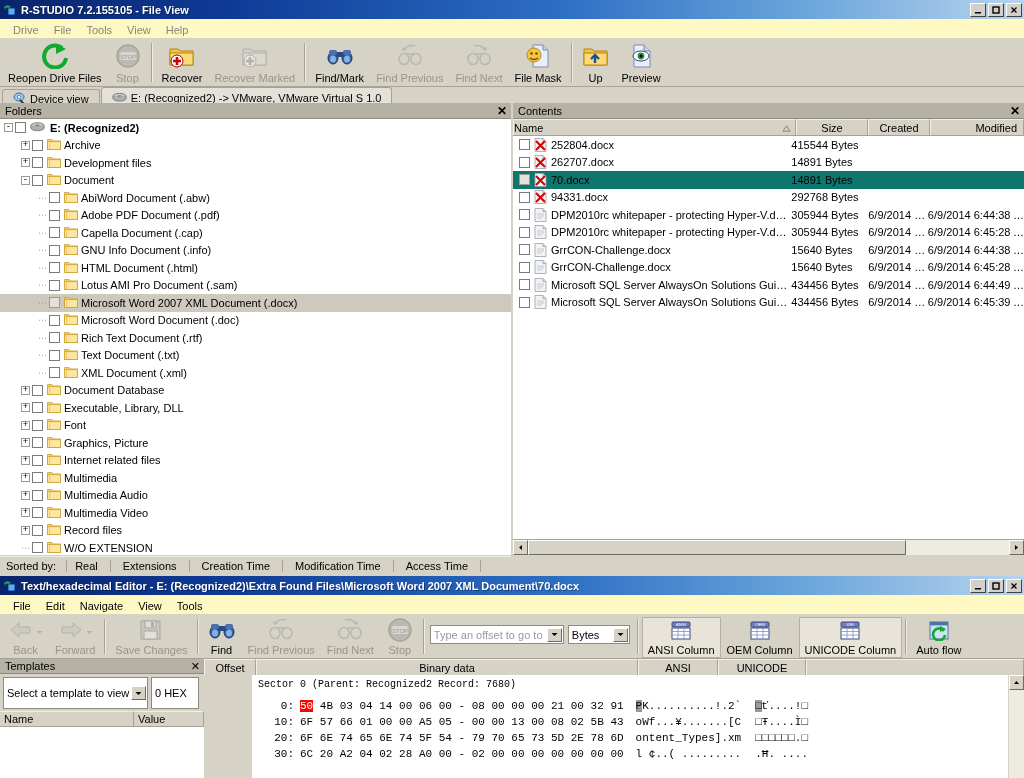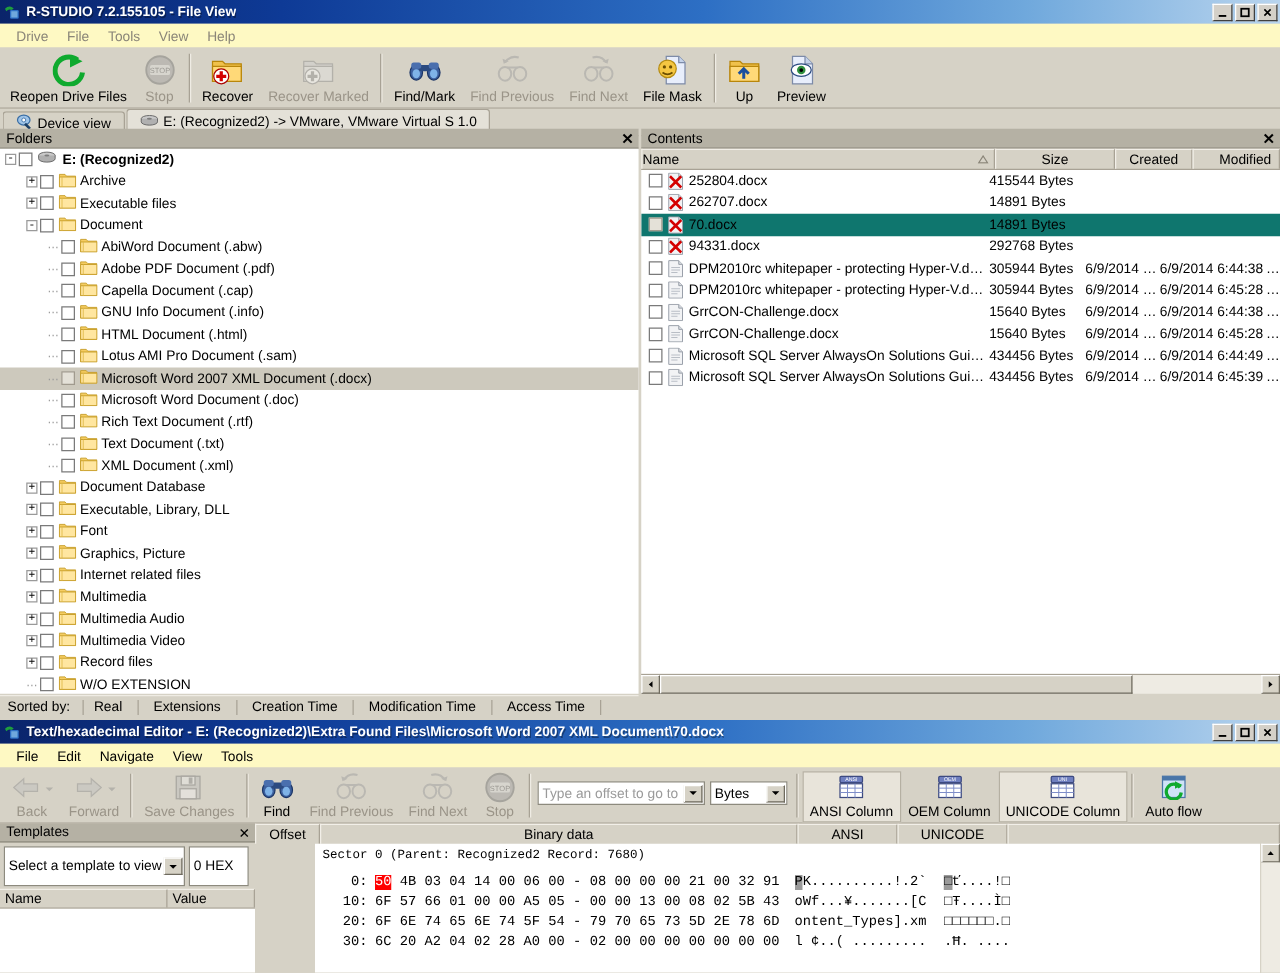--- a/index.html
+++ b/index.html
@@ -392,21 +392,21 @@
           <span class="tlabel">Archive</span>
         </div>
         <div class="trow" style="padding-left:21px">
           <span class="expander">+</span>
           <span class="cbx"></span>
           <span><svg class="folder-ico" viewBox="0 0 14 12">
               <path d="M0.5 1.5 h4.5 l1.2 1.4 h7.3 v8.6 H0.5 z" fill="#f5cd62" stroke="#c59a22" stroke-width=".7"></path>
               <path d="M0.5 3.6 h13 v7.9 H0.5 z" fill="#ffe6a0" stroke="#c59a22" stroke-width=".7"></path>
               <path d="M2.6 3.6 v7.9" stroke="#e0b94a" stroke-width=".7"></path>
             </svg></span>
-          <span class="tlabel">Executable files</span>
+          <span class="tlabel">Development files</span>
         </div>
         <div class="trow" style="padding-left:21px">
           <span class="expander">-</span>
           <span class="cbx"></span>
           <span><svg class="folder-ico" viewBox="0 0 14 12">
               <path d="M0.5 1.5 h4.5 l1.2 1.4 h7.3 v8.6 H0.5 z" fill="#f5cd62" stroke="#c59a22" stroke-width=".7"></path>
               <path d="M0.5 3.6 h13 v7.9 H0.5 z" fill="#ffe6a0" stroke="#c59a22" stroke-width=".7"></path>
               <path d="M2.6 3.6 v7.9" stroke="#e0b94a" stroke-width=".7"></path>
             </svg></span>
           <span class="tlabel">Document</span>
@@ -654,21 +654,21 @@
     </div>
     <div class="lhead" id="contents-head">
         <div class="hc" style="width:283px;">
           <div class="hc-inner" style="justify-content:center;">
             <span>Name</span>
             <span style="margin-left:auto;margin-right:4px;"><svg width="9" height="7" viewBox="0 0 9 7">
                 <path d="M4.5 0.8 L8 6.2 H1 Z" fill="none" stroke="#8a8578" stroke-width="1"></path>
               </svg></span>
           </div>
         </div>
-        <div class="hc" style="width:96px;">
+        <div class="hc" style="width:72px;">
           <div class="hc-inner" style="justify-content:center;">
             <span>Size</span>
           </div>
         </div>
         <div class="hc" style="width:62px;">
           <div class="hc-inner" style="justify-content:center;">
             <span>Created</span>
           </div>
         </div>
         <div class="hc" style="flex:1 1 auto;">

